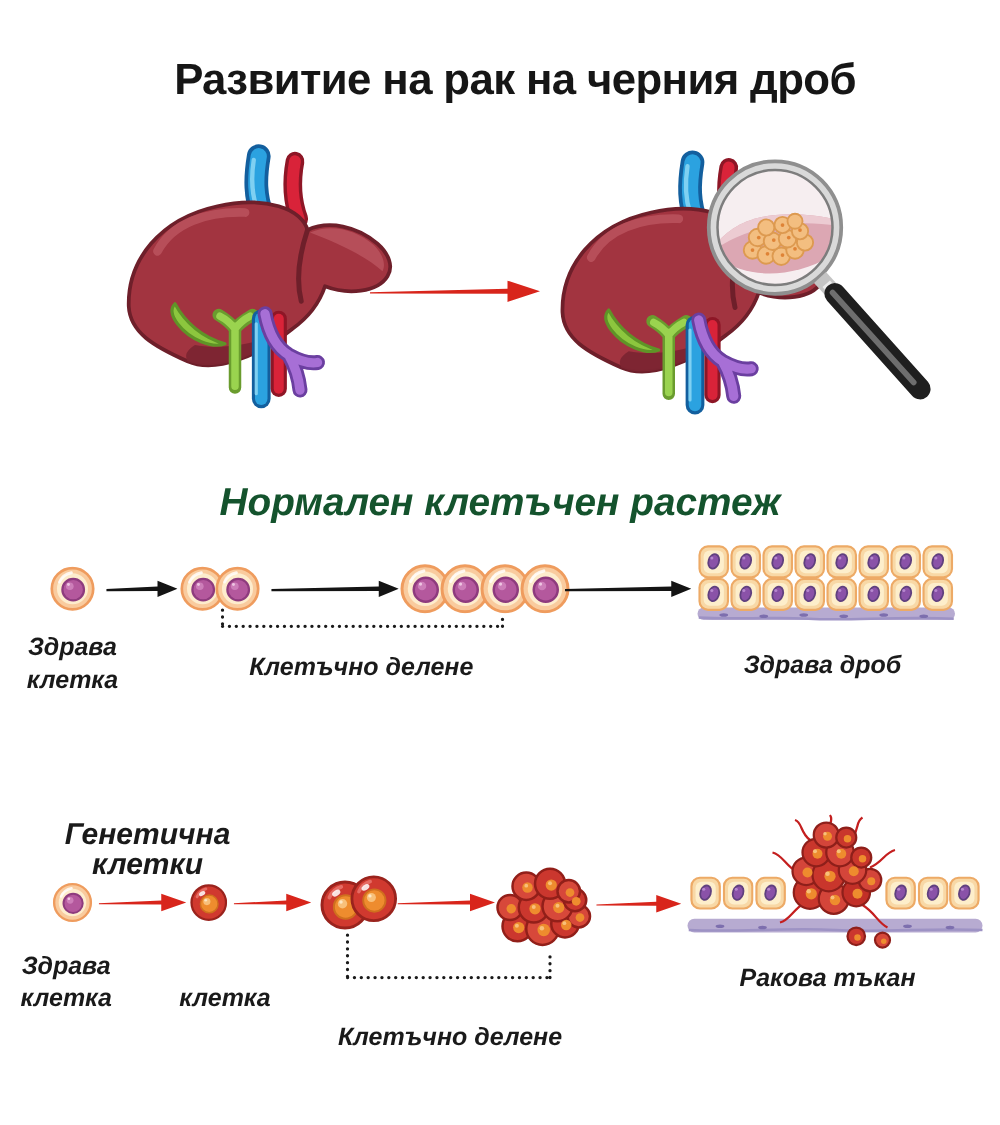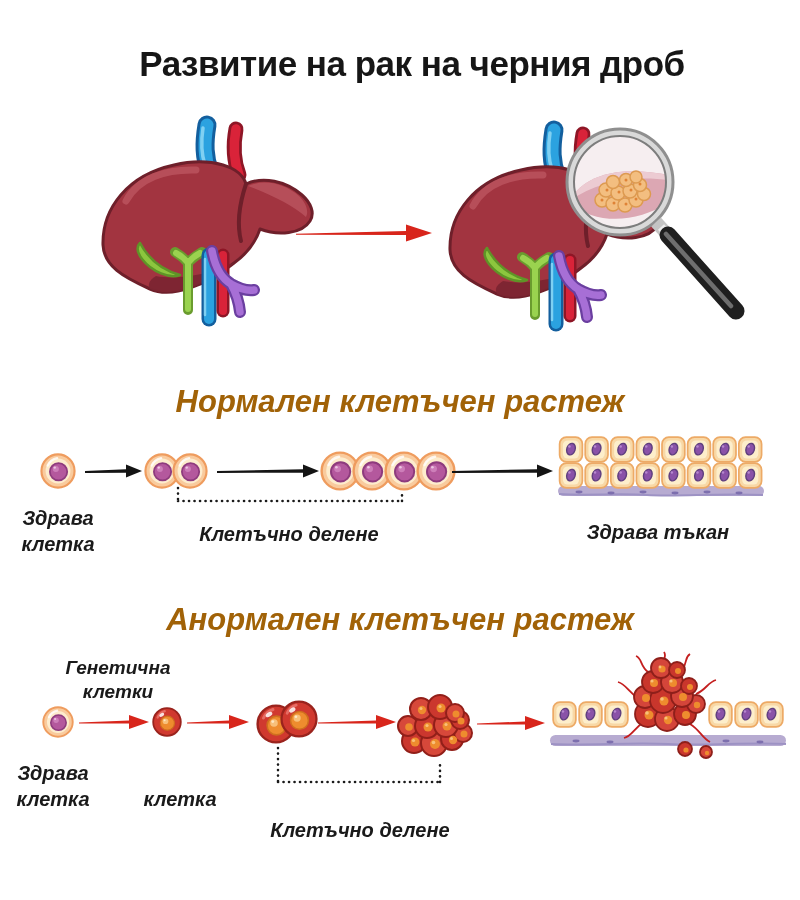--- a/index.html
+++ b/index.html
@@ -2,24 +2,24 @@
 <html><head>
 <meta charset="utf-8">
 <style>
   html,body{margin:0;padding:0;background:#fff;}
   .page{position:relative;width:800px;height:900px;background:#ffffff;overflow:hidden;
         font-family:"Liberation Sans",sans-serif;color:#1b1b1b;}
   .abs{position:absolute;}
   .title{position:absolute;top:32px;left:0;width:100%;text-align:center;margin:12px;
          font-size:35px;font-weight:bold;letter-spacing:-0.5px;color:#161616;}
   .h2{position:absolute;left:0;width:100%;text-align:center;margin:0;
-      font-size:31px;font-weight:bold;font-style:italic;color:#a16207;}
+      font-size:31px;font-weight:bold;font-style:italic;color:#14532d;}
   .lbl{position:absolute;font-size:20px;font-weight:bold;font-style:italic;
        text-align:center;line-height:26px;color:#1a1a1a;}
-  .lbl.small{font-size:19px;line-height:24px;}
+  .lbl.small{font-size:24px;line-height:24px;}
   svg{display:block;}
 </style>
 </head>
 <body>
 
 <svg width="0" height="0" style="position:absolute" aria-hidden="true">
   <defs>
     <symbol id="hcell" viewBox="0 0 40 40">
       <circle cx="20" cy="20" r="18.4" fill="#f9cb9e" stroke="#ef9c5e" stroke-width="2.4"></circle>
       <circle cx="20" cy="20" r="13.8" fill="#fdeccd"></circle>
@@ -186,23 +186,22 @@
   </svg>
 
   <svg class="abs" style="left:176px;top:486px" width="228" height="18" viewBox="0 0 228 18">
     <path d="M2 2 V15 M2 15 H226 M226 15 V6" stroke="#1a1a1a" stroke-width="2.6" fill="none" stroke-linecap="round" stroke-dasharray="0.1 5.4"></path>
   </svg>
 
   <div class="lbl" style="left:8px;top:505px;width:100px">
     <span>Здрава</span><br><span>клетка</span>
   </div>
   <div class="lbl" style="left:189px;top:521px;width:200px">Клетъчно делене</div>
-  <div class="lbl" style="left:558px;top:519px;width:200px">Здрава тъкан</div>
-
-  <h2 class="h2" style="top:602px">Анормален клетъчен растеж</h2>
+  <div class="lbl" style="left:558px;top:519px;width:200px">Здрава дроб</div>
+
 
   <div class="lbl small" style="left:38px;top:656px;width:160px">
     <span>Генетична</span><br><span>клетки</span>
   </div>
 
   <svg class="abs" style="left:42px;top:706px" width="32" height="32">
       <use href="#hcell" width="32" height="32"></use>
     </svg>
 
   <svg class="abs" style="left:79px;top:712px" width="70" height="20" viewBox="0 0 70 20">
@@ -340,14 +339,15 @@
 
   <div class="lbl" style="left:3px;top:760px;width:100px">
     <span>Здрава</span><br><span>клетка</span>
   </div>
   <div class="lbl" style="left:95px;top:760px;width:170px">
     <br><span>клетка</span>
   </div>
   <div class="lbl" style="left:255px;top:817px;width:210px">
     <span>Клетъчно делене</span><br>
   </div>
+  <div class="lbl" style="left:562px;top:770px;width:200px">Ракова тъкан</div>
 
 </div>
 
 </body></html>

